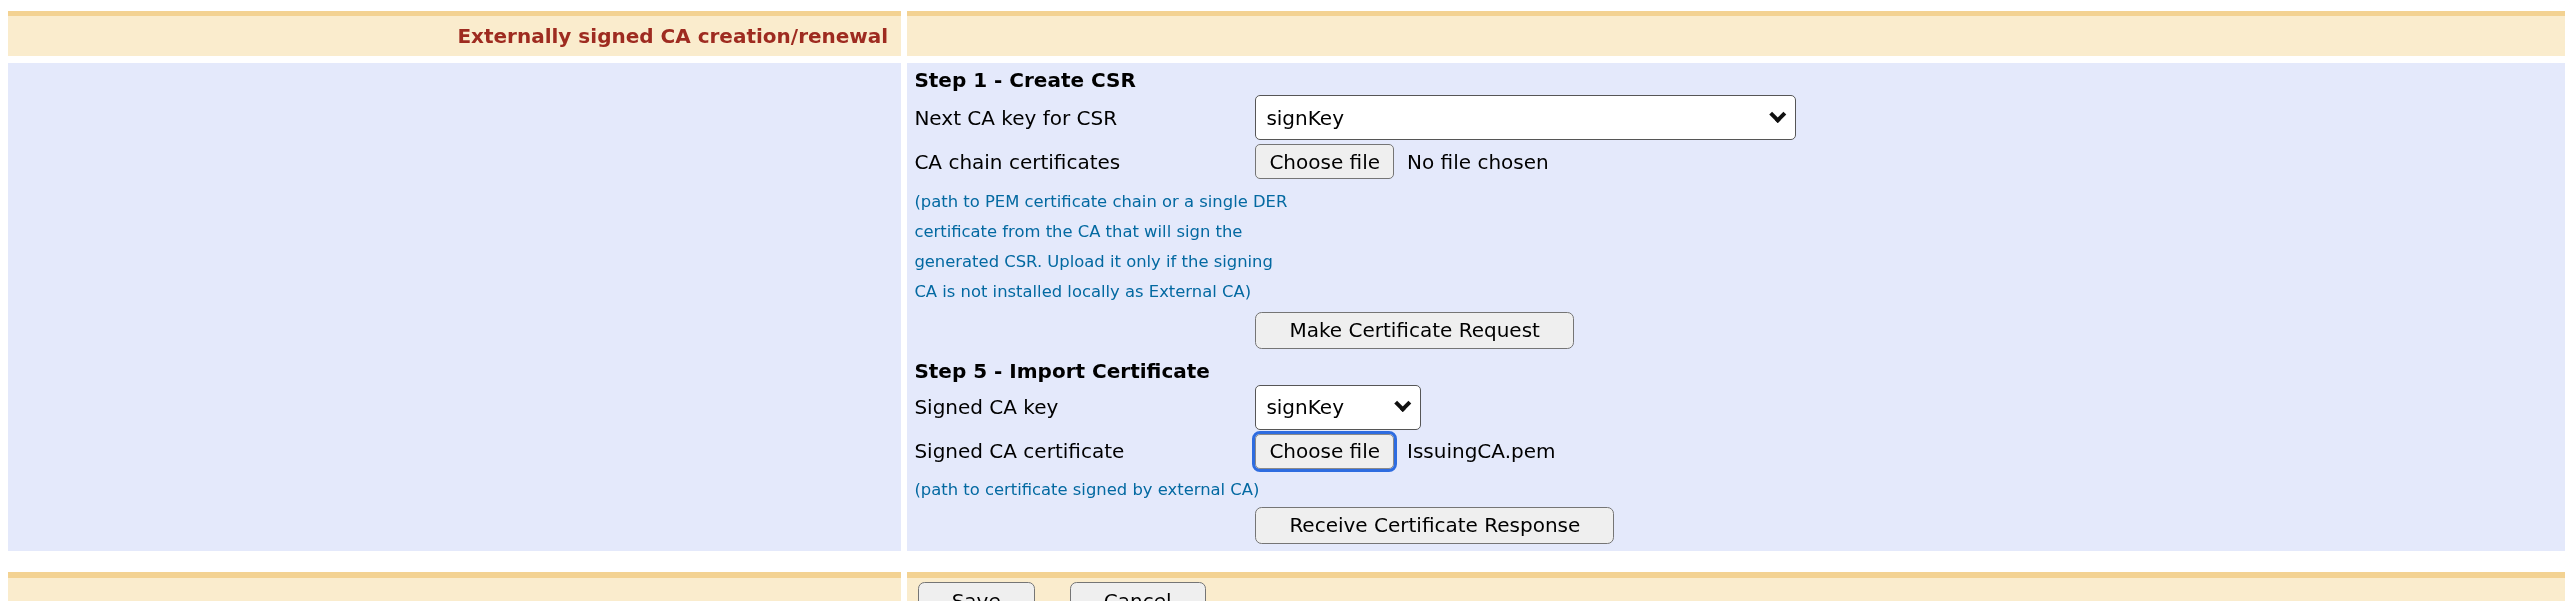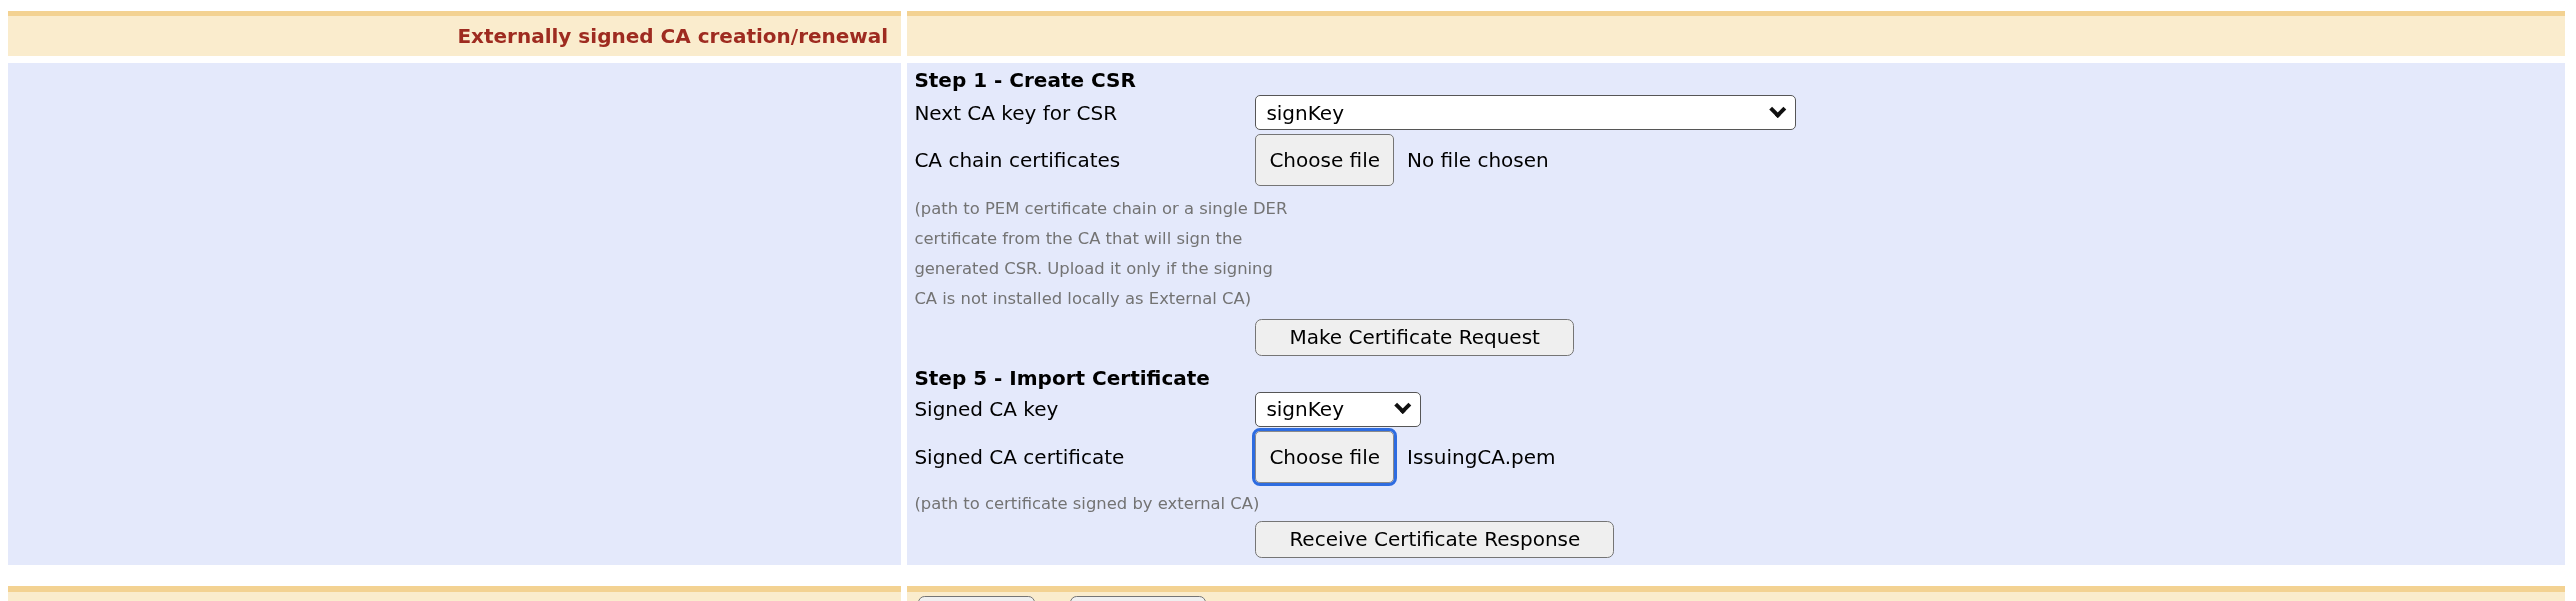--- a/index.html
+++ b/index.html
@@ -46,32 +46,32 @@
 
   .row-nextkey { margin-top: 3.3px; }
   .row-chain   { margin-top: 4.1px; }
   .row-make    { margin-top: 4.1px; }
   .row-skey    { margin-top: 0; }
   .row-scert   { margin-top: 4.1px; }
   .row-recv    { margin-top: 1.6px; }
 
   .help {
     margin-top: 8.2px;
-    font-size: 16.4px; line-height: 30px; color: #737373;
+    font-size: 16.4px; line-height: 30px; color: #0369a1;
     width: 427px;
   }
   .help-single { margin-top: 6.6px; }
 
   
   .select {
     display: flex; align-items: center;
     background: #ffffff;
     border: 1.6px solid #565656;
     border-radius: 5px;
-    height: 35px;
+    height: 45px;
     padding: 0 11.5px 0 10px;
     font-size: 20px;
     cursor: default;
     justify-content: space-between;
   }
   .select-wide  { width: 541px; }
   .select-small { width: 166px; }
   .chev {
     width: 11.5px; height: 11.5px; flex: 0 0 auto;
     border-right: 4.1px solid #101010;
@@ -84,21 +84,21 @@
   .btn {
     display: inline-flex; align-items: center; justify-content: center;
     background: #efefef;
     border: 1.6px solid #757575;
     border-radius: 6.6px;
     font-family: "DejaVu Sans", sans-serif;
     font-size: 20px; color: #000;
     height: 37px; padding: 0 33px;
     white-space: nowrap;
   }
-  .file-btn { height: 52px; border-radius: 5px; padding: 0 13px; }
+  .file-btn { height: 35px; border-radius: 5px; padding: 0 13px; }
   .file-btn-focused {
     outline: 3.3px solid #2e6ce0;
     outline-offset: 0px;
     border-color: #8a8a8a;
   }
   .file-wrap { display: flex; align-items: center; }
   .file-name { margin-left: 13px; font-size: 20px; }
 
   
   .footer-row { margin-top: 21.4px; }

